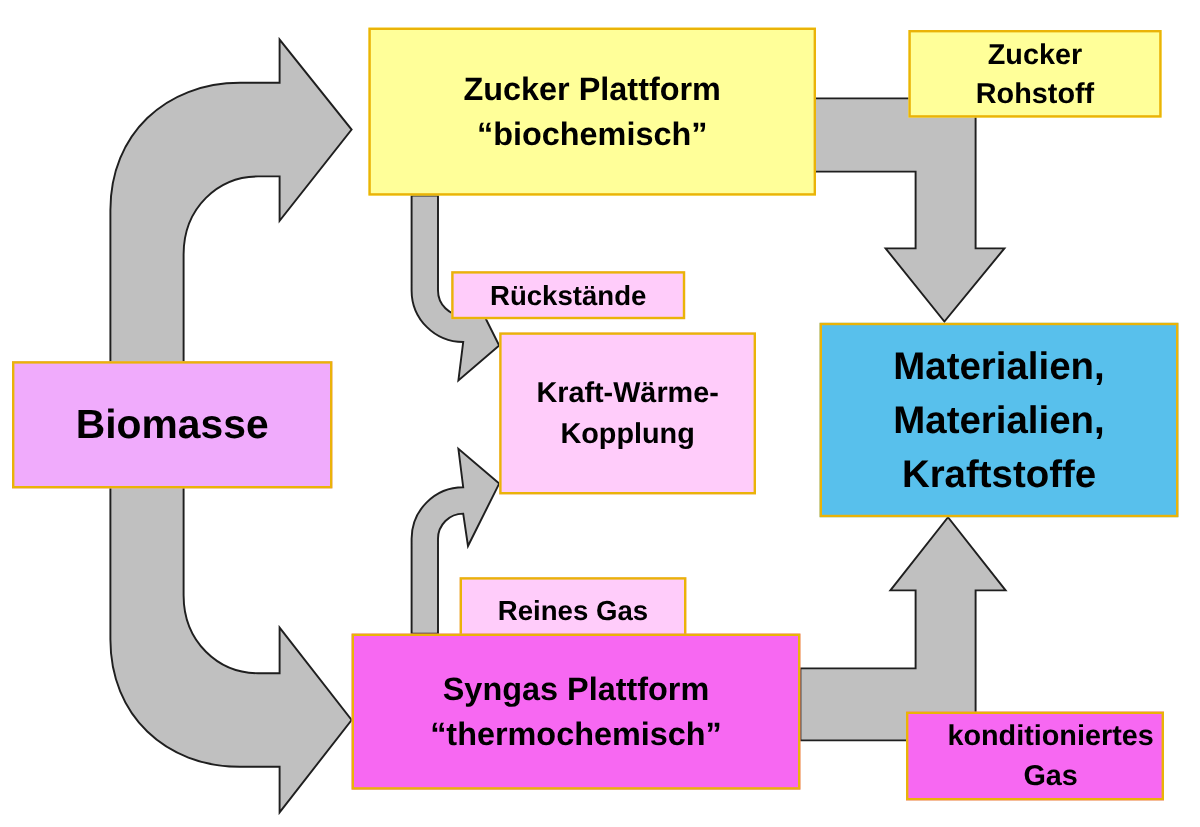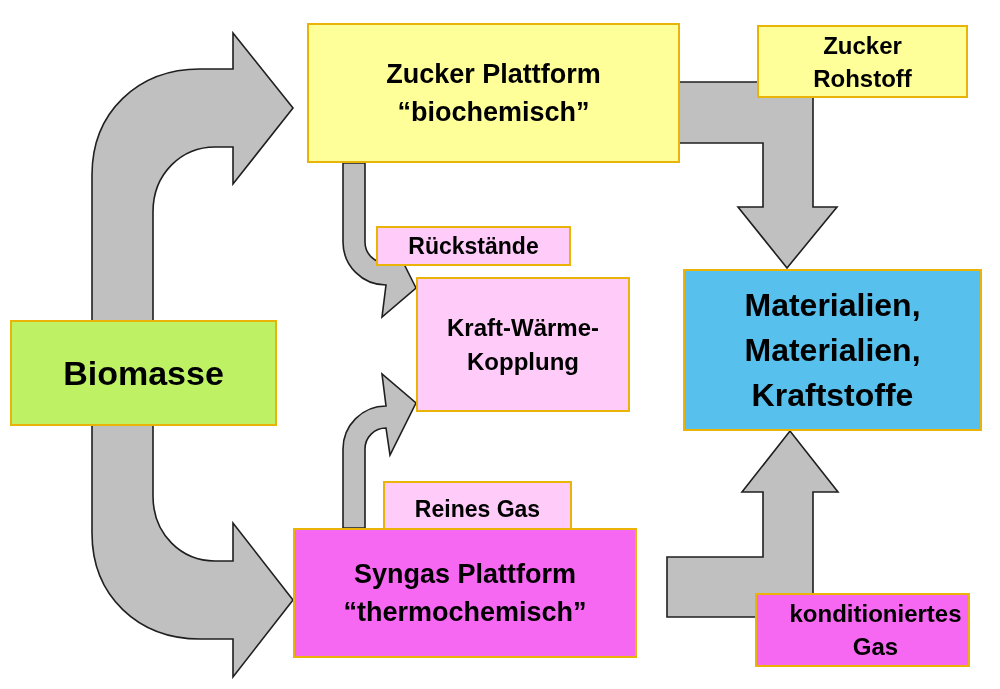--- a/index.html
+++ b/index.html
@@ -24,41 +24,41 @@
     text-align:center;
   }
   .box .line{display:block;}
 
   .biomasse      {left:10px;  top:301px; width:267px; height:106px; font-size:34px;}
   .zucker-plat   {left:295px; top:23px;  width:373px; height:140px; font-size:27px; line-height:38px;margin-left:12px;}
   .zucker-roh    {left:757px; top:25px;  width:211px; height:73px;  font-size:24px; line-height:33px;}
   .rueckstaende  {left:376px; top:182px; width:195px; height:40px;  font-size:23px;}
   .kwk           {left:416px; top:277px; width:214px; height:135px; font-size:24px; line-height:34px;}
   .reines-gas    {left:383px; top:465px; width:189px; height:56px;  font-size:23px;margin-top:16px;}
-  .syngas-plat   {left:293px; top:528px; width:344px; height:130px; font-size:27px; line-height:38px;}
+  .syngas-plat   {left:293px; top:528px; width:374px; height:130px; font-size:27px; line-height:38px;}
   .kond-gas      {left:755px; top:593px; width:215px; height:74px;  font-size:24px; line-height:33px;padding-left:26px;}
   .produkte      {left:683px; top:269px; width:299px; height:162px; font-size:32px; line-height:45px;}
 </style>
 </head>
 <body>
 
 <div class="canvas">
 
   <svg class="arrows" viewBox="0 0 1000 689" xmlns="http://www.w3.org/2000/svg">
     <g stroke="#1f1f1f" stroke-width="1.6">
       <path d="M 92 355 L 92 175 C 92 112 138 69 200 69 L 233 69 L 233 33 L 293 108 L 233 184 L 233 147 L 215 147 C 182 147 153 173 153 212 L 153 355 Z" fill="#C0C0C0"></path>
       <path d="M 92 353 L 92 533 C 92 596 138 639 200 639 L 233 639 L 233 677 L 293 600 L 233 523 L 233 561 L 215 561 C 182 561 153 535 153 496 L 153 353 Z" fill="#C0C0C0"></path>
       <path d="M 343 163 L 343 242 A 43 43 0 0 0 386 285 L 382 317 L 416 288 L 390 236 L 386 263 A 21 21 0 0 1 365 242 L 365 163 Z" fill="#C0C0C0"></path>
       <path d="M 343 528 L 343 449 A 43 43 0 0 1 386 406 L 382 374 L 416 403 L 390 455 L 386 428 A 21 21 0 0 0 365 449 L 365 528 Z" fill="#C0C0C0"></path>
       <path d="M 668 82 L 813 82 L 813 207 L 837 207 L 787 268 L 738 207 L 763 207 L 763 143 L 668 143 Z" fill="#C0C0C0"></path>
       <path d="M 667 557 L 763 557 L 763 492 L 742 492 L 790 431 L 838 492 L 813 492 L 813 617 L 667 617 Z" fill="#C0C0C0"></path>
     </g>
   </svg>
 
-  <div class="box biomasse" style="background-color: #bef264; margin-top: 19px;">
+  <div class="box biomasse" style="background-color: #f0abfc;">
     <span class="line">Biomasse</span>
   </div>
 
   <div class="box zucker-plat" style="background-color: rgb(255, 255, 153);">
     <span class="line">Zucker Plattform</span>
     <span class="line">“biochemisch”</span>
   </div>
 
   <div class="box zucker-roh" style="background-color: rgb(255, 255, 153);">
     <span class="line">Zucker</span>

